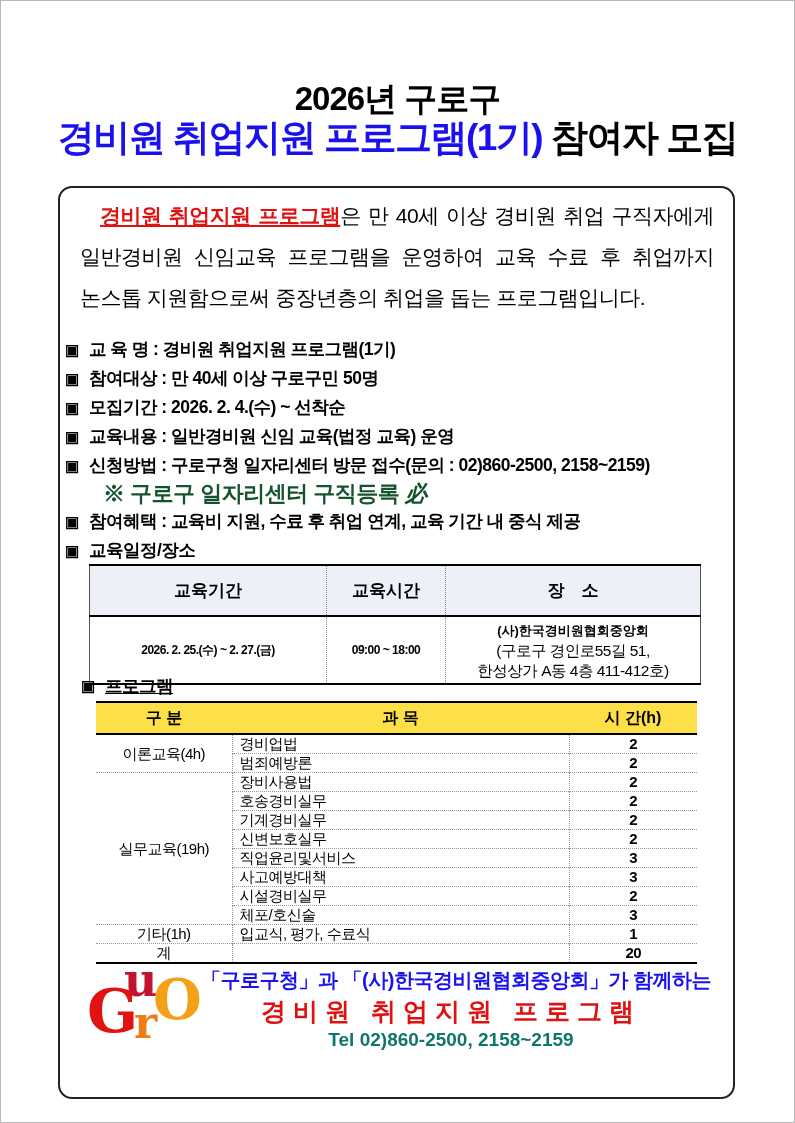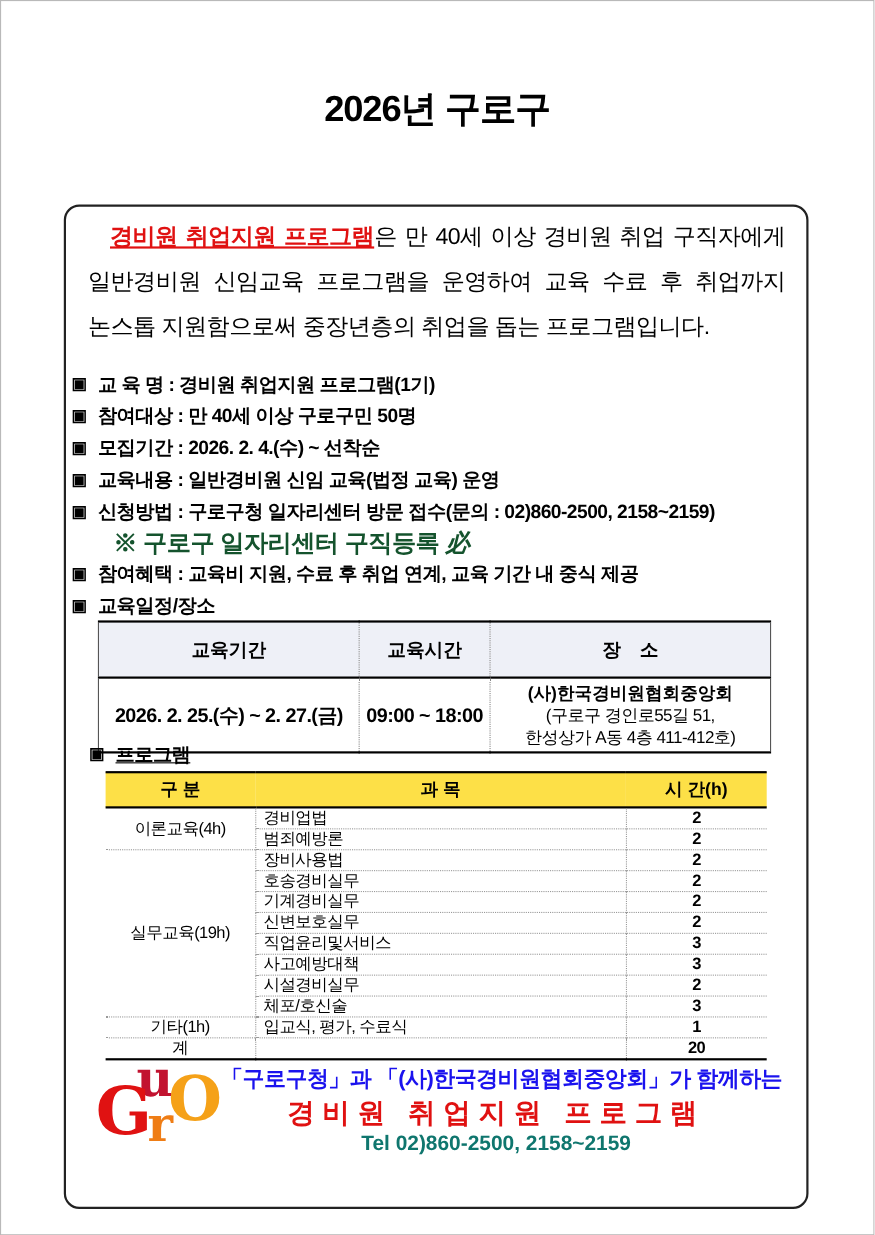--- a/index.html
+++ b/index.html
@@ -32,22 +32,22 @@
     color:#14532d;padding-left:38px;letter-spacing:-0.5px;}
   .b-note em{font-family:"Liberation Serif",serif;font-style:italic;}
   
   .t1{position:absolute;left:88px;top:563px;width:611px;border-collapse:collapse;
     table-layout:fixed;border-top:2px solid #000;border-bottom:2px solid #000;
     border-left:1px solid #555;border-right:1px solid #555;}
   .t1 th{background:#eef0f7;height:29px;font-size:17px;font-weight:bold;
     border-bottom:2px solid #000;text-align:center;padding:10px;}
   .t1 th+th,.t1 td+td{border-left:1px dotted #888;}
   .t1 td{height:66px;text-align:center;vertical-align:middle;padding:0;}
-  .t1 .period,.t1 .time{font-size:18px;font-weight:bold;letter-spacing:-0.5px;}
-  .t1 .place-name{font-size:16px;font-weight:bold;line-height:21px;}
+  .t1 .period,.t1 .time{font-size:12px;font-weight:bold;letter-spacing:-0.5px;}
+  .t1 .place-name{font-size:13px;font-weight:bold;line-height:21px;}
   .t1 .place-addr{font-size:15.5px;line-height:20px;letter-spacing:-0.5px;}
   
   .prog-label{position:absolute;left:80px;top:672px;height:26px;line-height:26px;
     font-size:17.5px;font-weight:bold;letter-spacing:-0.5px;}
   .prog-label .sq{display:inline-block;width:24px;font-size:15px;vertical-align:top;}
   .prog-label u{text-decoration:underline;}
   
   .t2{position:absolute;left:95px;top:700px;width:601px;border-collapse:collapse;
     table-layout:fixed;border-top:2px solid #000;border-bottom:2px solid #000;}
   .t2 th{background:#fde047;height:30px;font-size:16px;font-weight:bold;
@@ -71,20 +71,23 @@
     color:#e01111;font-weight:bold;font-size:25px;letter-spacing:7px;white-space:nowrap;}
   .f-line3{position:absolute;top:1028px;left:200px;width:500px;text-align:center;
     color:#0f766e;font-weight:bold;font-size:19px;}
 </style>
 </head>
 <body>
 
 <div class="page">
 
   <div class="title1">2026년 구로구</div>
+  <div class="title2">
+    <span class="blue">경비원 취업지원 프로그램(1기)</span><span> 참여자 모집</span>
+  </div>
 
   <div class="big-box"></div>
 
   <div class="intro">
     <div class="ln">
       <span class="lead">경비원 취업지원 프로그램</span><span>은 만 40세 이상 경비원 취업 구직자에게</span>
     </div>
     <div class="ln">일반경비원 신임교육 프로그램을 운영하여 교육 수료 후 취업까지</div>
     <div class="ln last">논스톱 지원함으로써 중장년층의 취업을 돕는 프로그램입니다.</div>
   </div>

